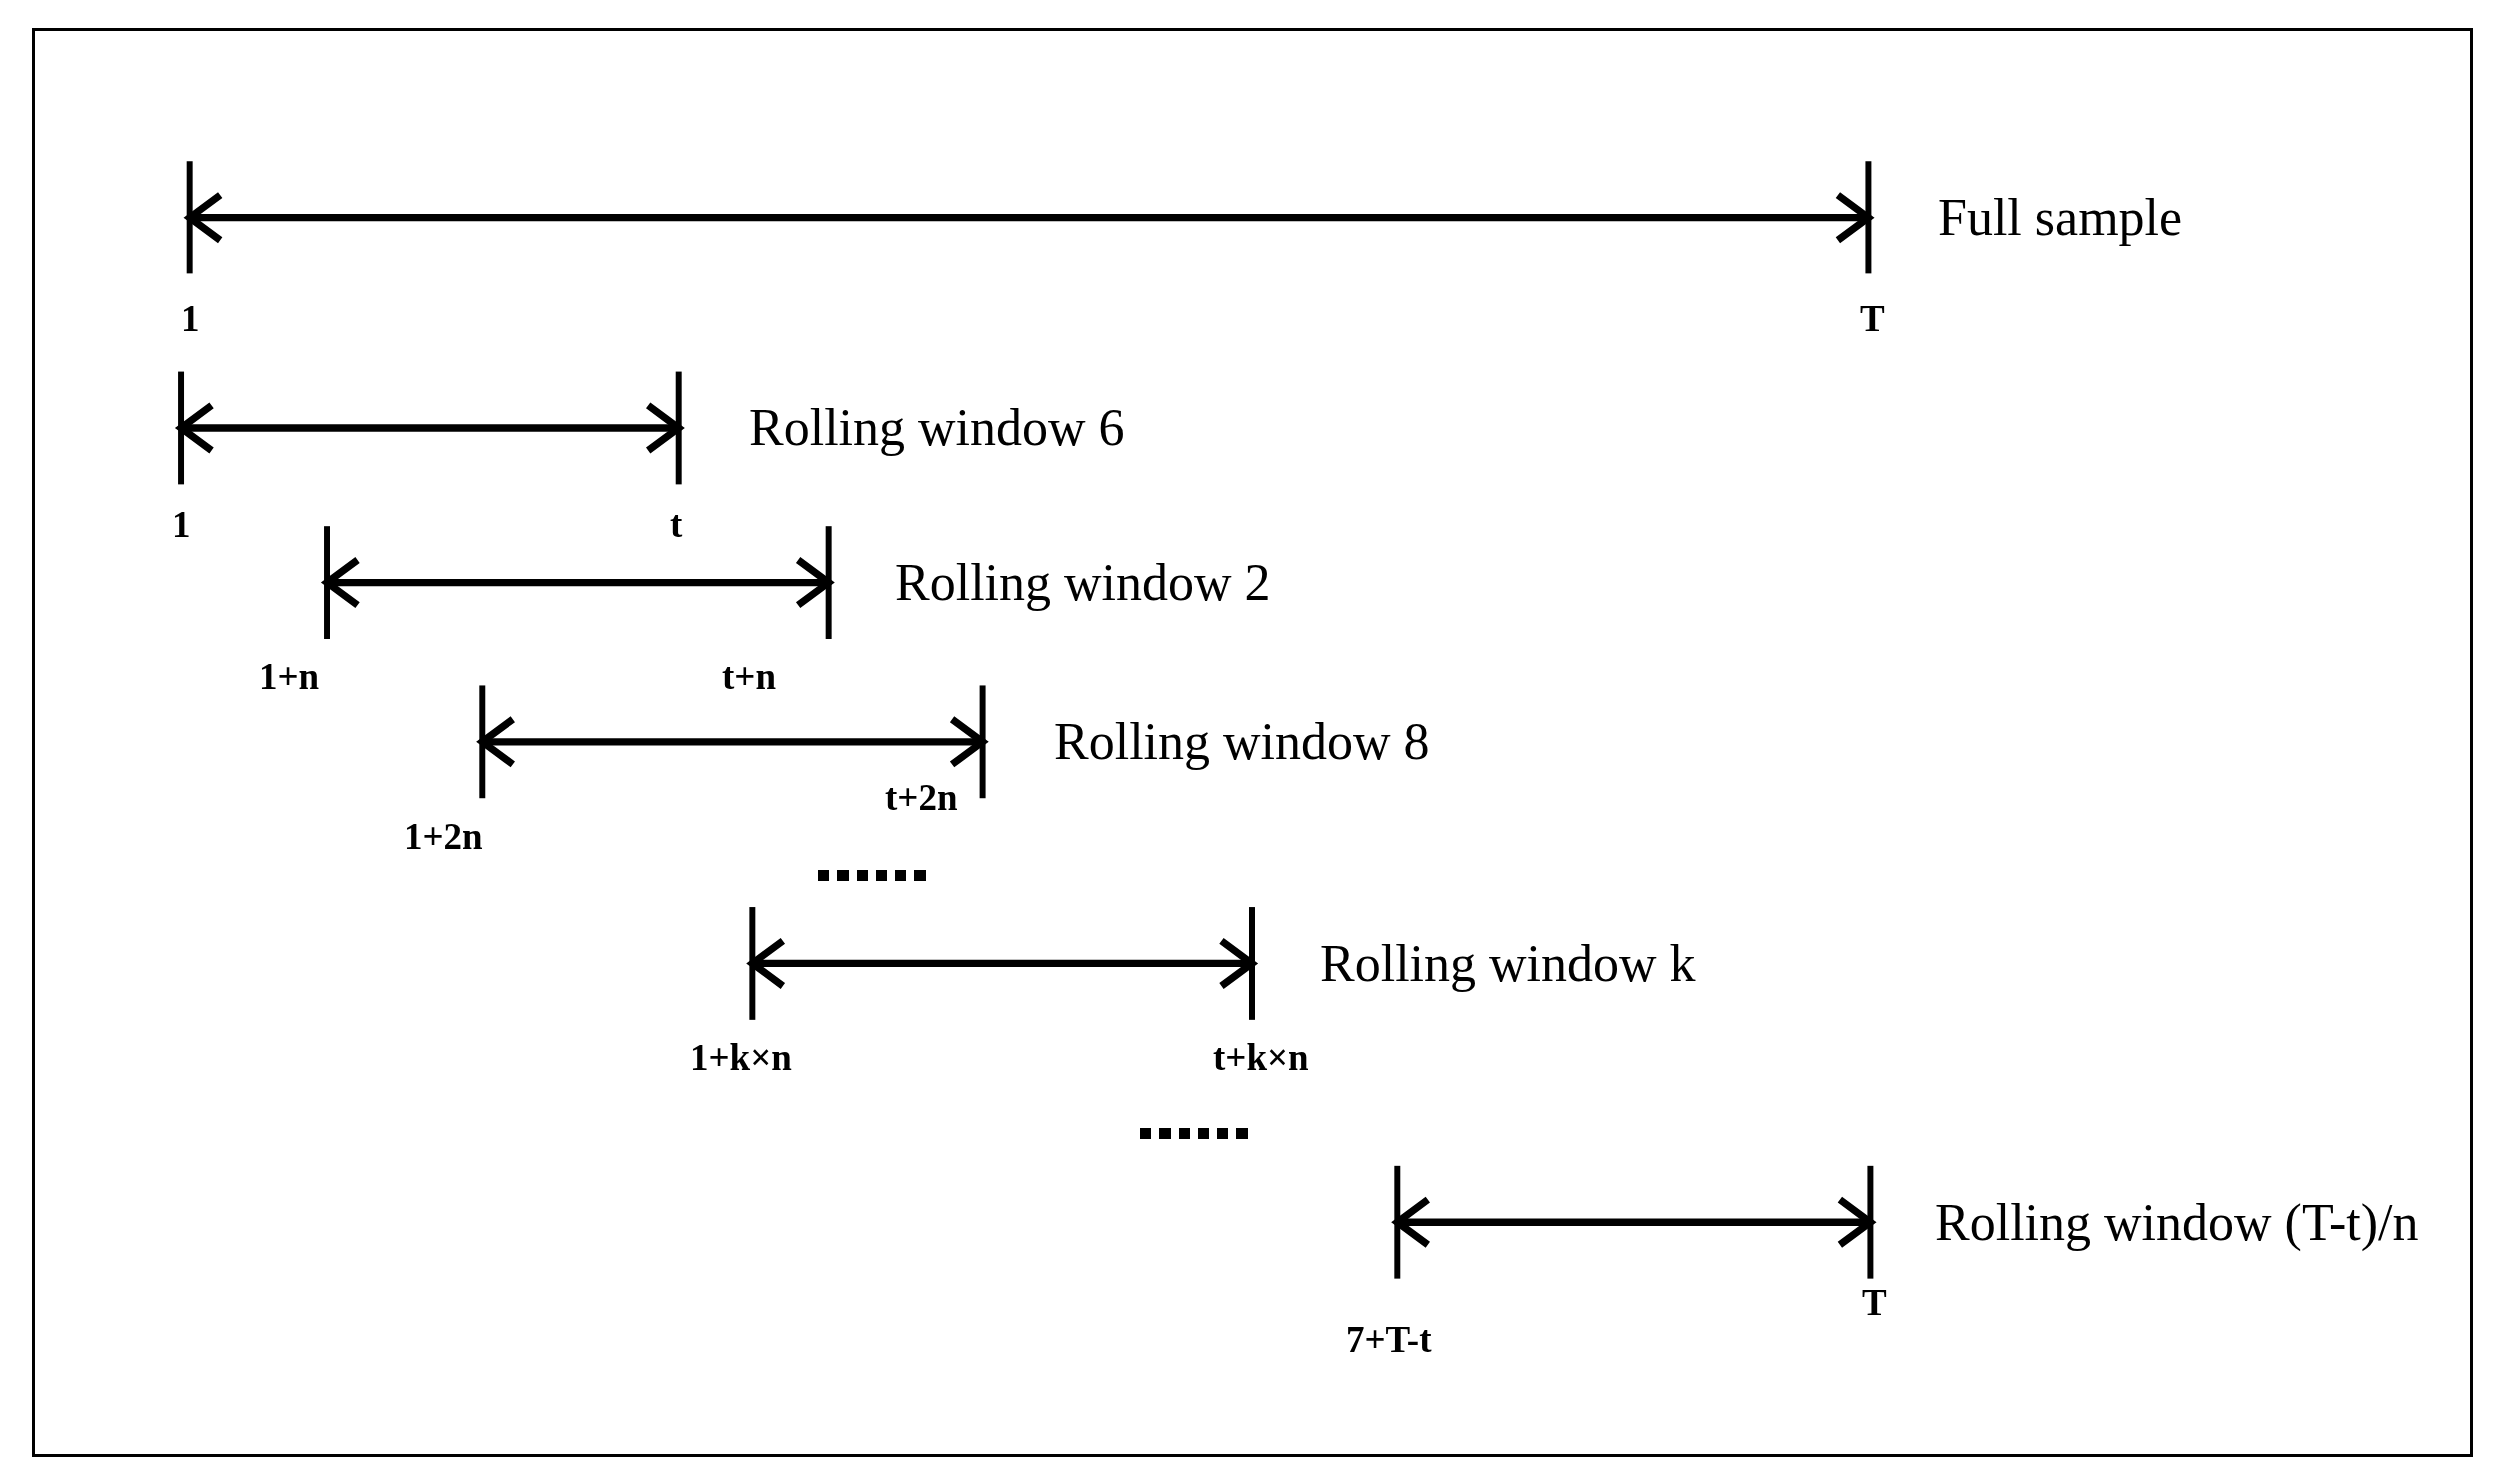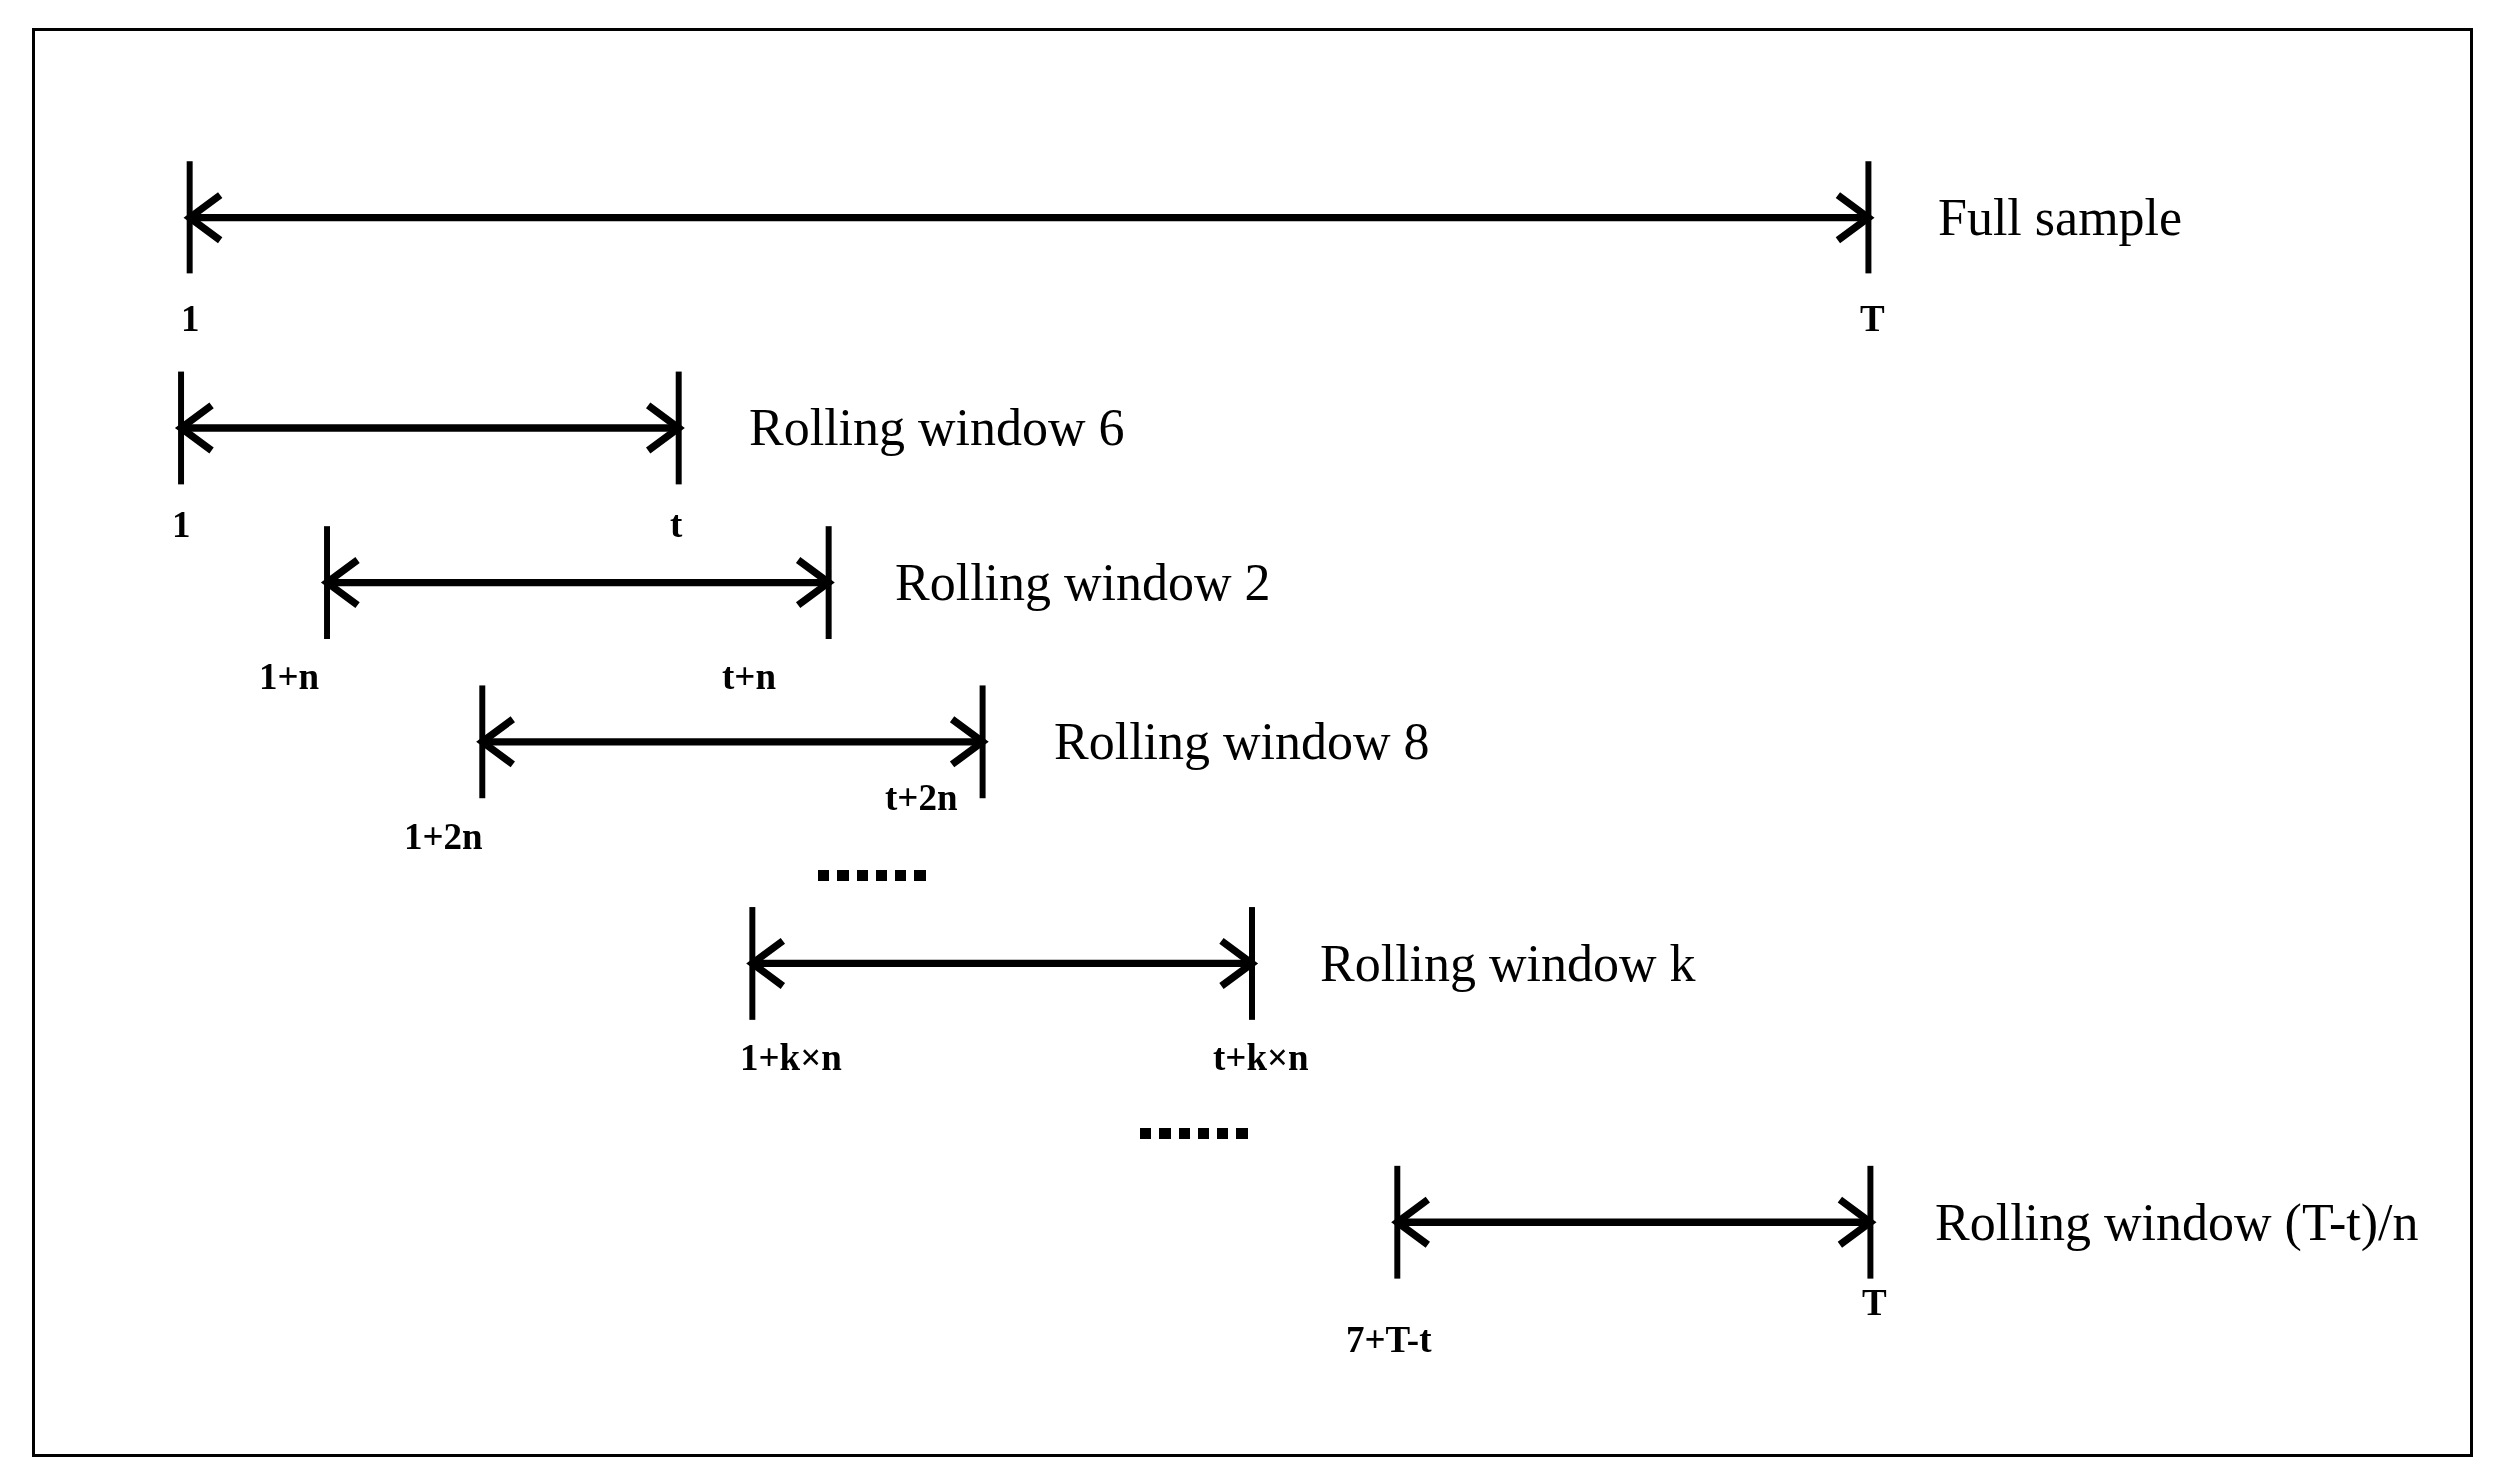--- a/index.html
+++ b/index.html
@@ -113,21 +113,21 @@
     <div class="row-label" style="left: 749px; top: 428px;">Rolling window 6</div>
     <div class="tick-label anchor-left" style="left: 172px; top: 506px;">1</div>
     <div class="tick-label anchor-left" style="left: 670px; top: 506px;">t</div>
     <div class="row-label" style="left: 895px; top: 583px;">Rolling window 2</div>
     <div class="tick-label anchor-left" style="left: 259px; top: 658px;">1+n</div>
     <div class="tick-label anchor-left" style="left: 722px; top: 658px;">t+n</div>
     <div class="row-label" style="left: 1054px; top: 742px;">Rolling window 8</div>
     <div class="tick-label anchor-left" style="left: 404px; top: 818px;">1+2n</div>
     <div class="tick-label anchor-left" style="left: 885px; top: 779px;">t+2n</div>
     <div class="row-label" style="left: 1320px; top: 964px;">Rolling window k</div>
-    <div class="tick-label anchor-left" style="left: 740px; top: 1039px;">1+k×n</div>
+    <div class="tick-label anchor-left" style="left: 690px; top: 1039px;">1+k×n</div>
     <div class="tick-label anchor-left" style="left: 1213px; top: 1039px;">t+k×n</div>
     <div class="row-label" style="left: 1935px; top: 1223px;">Rolling window (T-t)/n</div>
     <div class="tick-label anchor-left" style="left: 1346px; top: 1321px;">7+T-t</div>
     <div class="tick-label anchor-left" style="left: 1862px; top: 1284px;">T</div>
     <div class="ellipsis" style="left: 818px; top: 870px;">
       <span></span>
       <span></span>
       <span></span>
       <span></span>
       <span></span>

